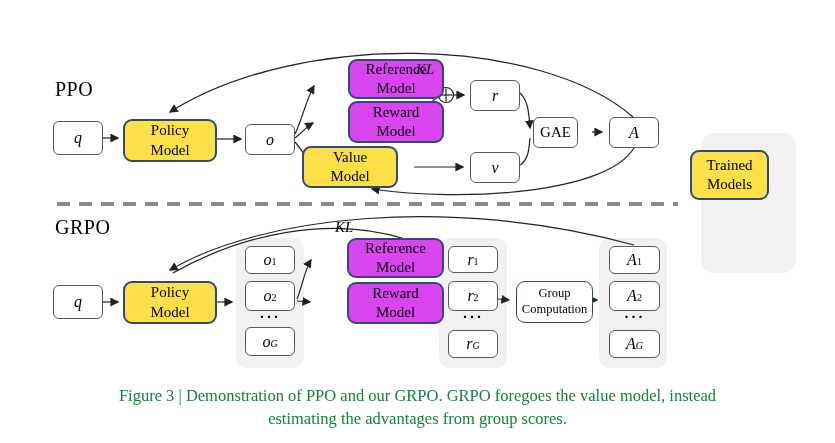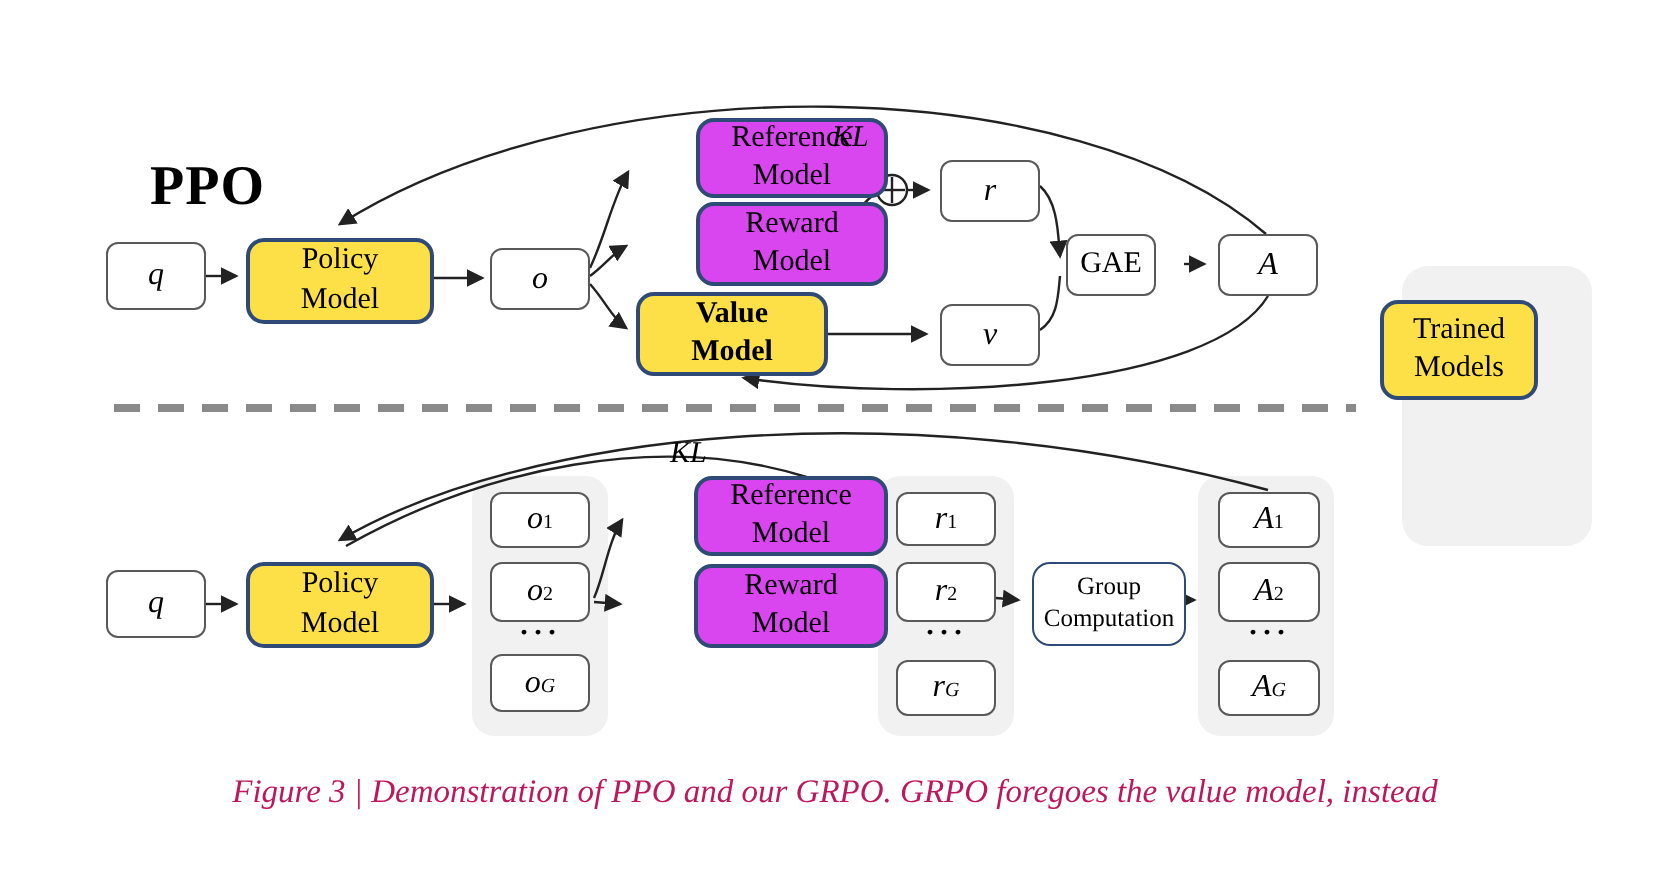--- a/index.html
+++ b/index.html
@@ -1,37 +1,37 @@
 <!DOCTYPE html>
 <html><head>
 <meta charset="utf-8">
 <style>
   html,body{margin:0;padding:0;background:#fff;}
   .stage{position:relative;width:835px;height:443px;background:#ffffff;overflow:hidden;
          font-family:"Liberation Serif", serif;}
   .stage svg{position:absolute;left:0;top:0;z-index:1;pointer-events:none;}
   .abs{position:absolute;box-sizing:border-box;}
-  .sec-label{z-index:2;font-weight:bold;font-size:28px;color:#000;letter-spacing:.5px;margin-left:20px;}
+  .sec-label{z-index:2;font-weight:normal;font-size:20px;color:#000;letter-spacing:.5px;}
   .model{z-index:2;display:flex;align-items:center;justify-content:center;text-align:center;
          border:2px solid #2F4A77;border-radius:9px;font-size:15px;line-height:1.28;color:#000;
          padding:0 10px;}
   .model.trained{background:#fde047;}
   .model.frozen{background:#d946ef;margin-left:30px;}
   .pbox{z-index:2;display:flex;align-items:center;justify-content:center;background:#fff;
         border:1.4px solid #595959;border-radius:6px;font-size:16px;color:#000;}
   .pbox .mi{font-style:italic;}
   .pbox sub{font-size:10px;font-style:normal;line-height:0;transform:translateY(2px);}
   .pbox sub.it{font-style:italic;}
   .plainlabel{font-size:15px;font-style:normal;}
   .group{z-index:0;background:#F1F1F2;border-radius:11px;}
   .legend-wrap{z-index:0;background:#F1F1F2;border-radius:13px;}
   .kl{z-index:2;font-style:italic;font-size:15px;color:#000;}
   .dots{z-index:2;font-weight:bold;font-size:15px;letter-spacing:2px;text-align:center;color:#000;}
   .gc{font-size:12.5px;padding:12px 2px;border-width:1.6px;background:#fff;}
-  .caption{z-index:2;width:100%;text-align:center;font-size:16.5px;line-height:1.42;color:#be185d;font-style:italic;}
+  .caption{z-index:2;width:100%;text-align:center;font-size:16.5px;line-height:1.42;color:#15803d;}
 </style>
 </head>
 <body>
 
 <div class="stage">
 
   <div class="abs group" style="left:236px;top:238px;width:68px;height:130px;"></div>
   <div class="abs group" style="left:439px;top:238px;width:68px;height:130px;"></div>
   <div class="abs group" style="left:599px;top:238px;width:68px;height:130px;"></div>
   <div class="abs legend-wrap" style="left:701px;top:133px;width:95px;height:140px;"></div>
@@ -88,38 +88,39 @@
   </div>
   <div class="abs pbox" style="left:245px;top:124px;width:50px;height:31px;">
     <span class="mi">o</span>
   </div>
   <div class="abs model frozen" style="left:318px;top:59px;width:96px;height:40px;">
     <span>Reference Model</span>
   </div>
   <div class="abs model frozen" style="left:318px;top:101px;width:96px;height:42px;">
     <span>Reward Model</span>
   </div>
-  <div class="abs model trained" style="left:318px;top:146px;width:96px;height:42px;font-weight:bold;">
+  <div class="abs model trained" style="left:302px;top:146px;width:96px;height:42px;">
     <span>Value Model</span>
   </div>
   <div class="abs kl" style="left:416px;top:61px;">KL</div>
 
   <div class="abs pbox" style="left:470px;top:80px;width:50px;height:31px;">
     <span class="mi">r</span>
   </div>
   <div class="abs pbox" style="left:470px;top:152px;width:50px;height:31px;">
     <span class="mi">v</span>
   </div>
   <div class="abs pbox" style="left:533px;top:117px;width:45px;height:31px;">
     <span class="plainlabel">GAE</span>
   </div>
   <div class="abs pbox" style="left:609px;top:117px;width:50px;height:31px;">
     <span class="mi">A</span>
   </div>
 
+  <div class="abs sec-label" style="left:55px;top:216px;">GRPO</div>
 
   <div class="abs pbox" style="left:53px;top:285px;width:50px;height:34px;">
     <span class="mi">q</span>
   </div>
   <div class="abs model trained" style="left:123px;top:281px;width:94px;height:43px;">
     <span>Policy Model</span>
   </div>
 
   <div class="abs pbox" style="left:245px;top:246px;width:50px;height:28px;">
     <span class="mi">o</span>
@@ -174,15 +175,16 @@
     <span class="mi">A</span>
       <sub class="it">G</sub>
   </div>
 
   <div class="abs model trained" style="left:690px;top:150px;width:79px;height:50px;">
     <span>Trained Models</span>
   </div>
 
   <div class="abs caption" style="left:0;top:384px;">
     <div>Figure 3 | Demonstration of PPO and our GRPO. GRPO foregoes the value model, instead</div>
+    <div>estimating the advantages from group scores.</div>
   </div>
 
 </div>
 
 </body></html>

